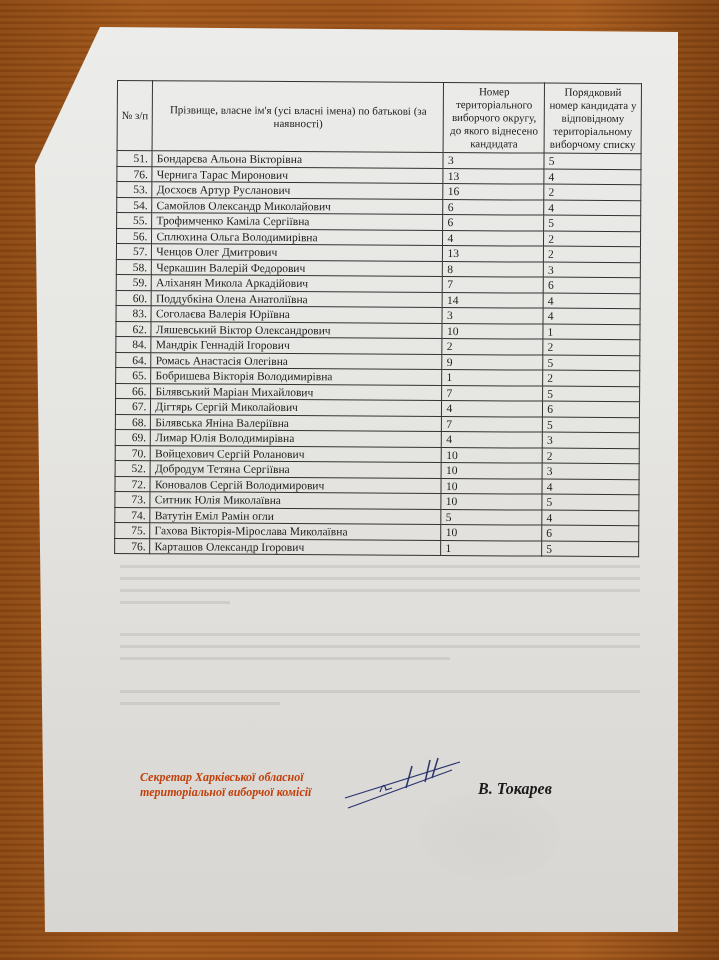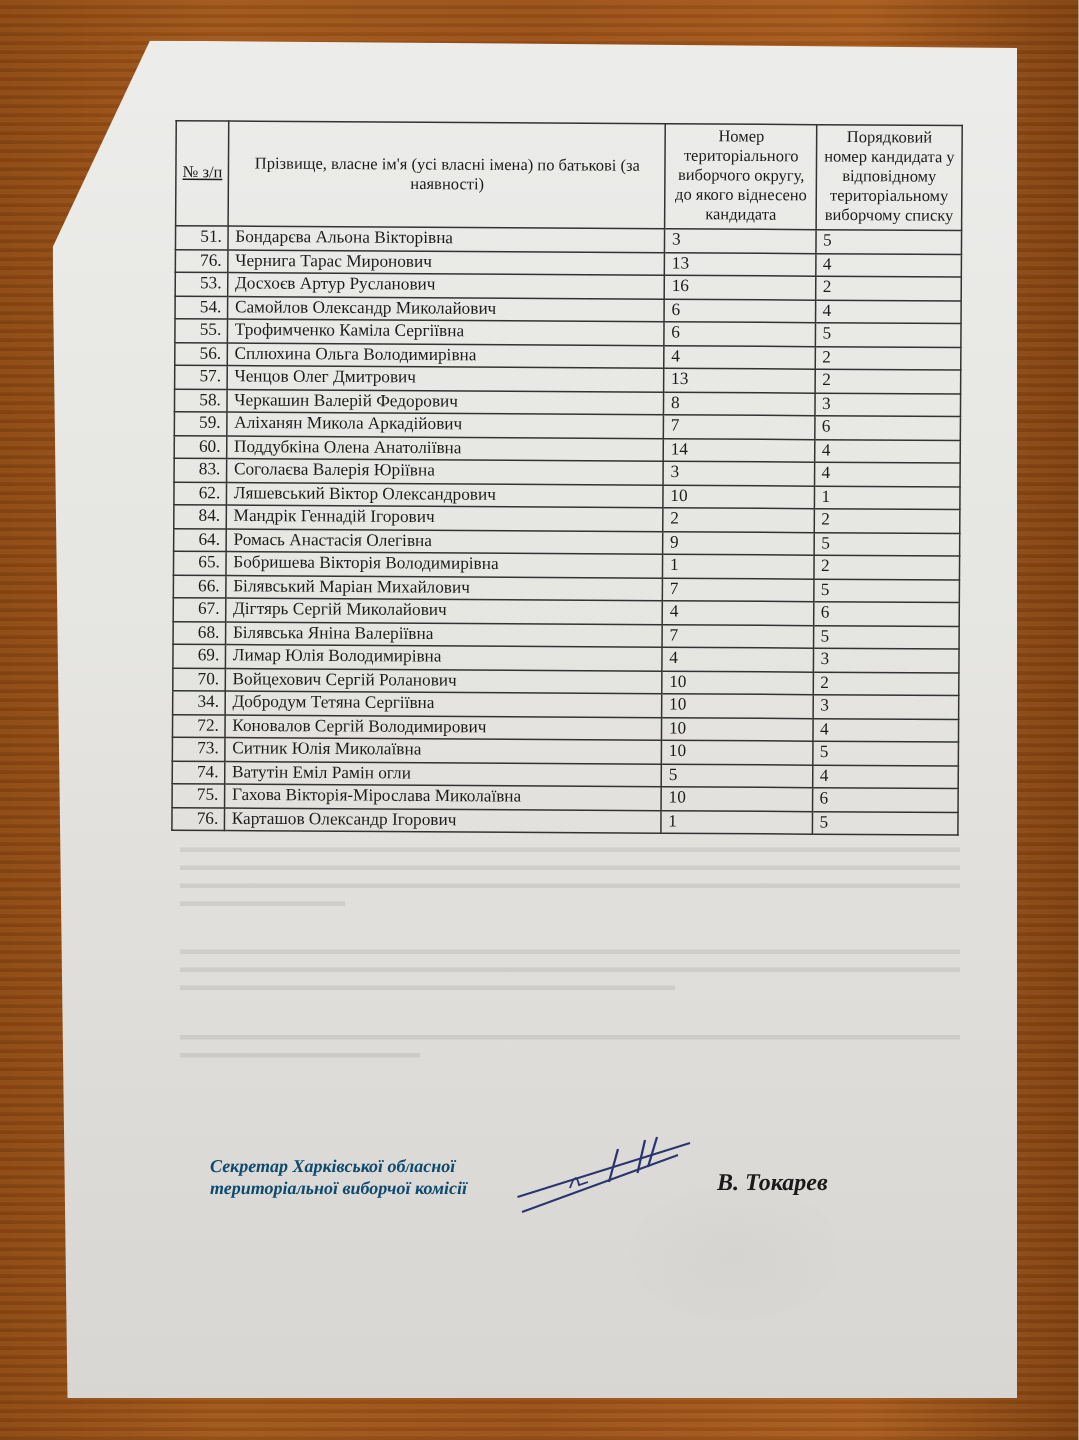--- a/index.html
+++ b/index.html
@@ -21,33 +21,33 @@
   .doc-table {
     position: absolute; left: 117px; top: 80px;
     border-collapse: collapse; width: 525px;
     transform: rotate(0.35deg); transform-origin: left top;
     color: #1c1c1c; font-size: 11.5px;
   }
   .doc-table th, .doc-table td {
     border: 1.2px solid #333; padding: 0 4px; line-height: 14px; vertical-align: top;
   }
   .doc-table th { font-weight: normal; text-align: center; font-size: 11px; line-height: 13px; vertical-align: middle; }
-  .doc-table th.c1 { width: 24px; padding: 0 2px; text-decoration: underline; }
+  .doc-table th.c1 { width: 24px; padding: 0 2px; }
   .doc-table th.c2 { width: 286px; }
   .doc-table th.c3 { width: 92px; }
   .doc-table th.c4 { width: 88px; }
   .doc-table tr.head { height: 70px; }
   .doc-table td { height: 14.5px; font-size: 11.5px; }
   .doc-table td.num { padding-left: 16px; }
   .bleed {
     position: absolute; left: 120px; width: 520px; height: 3px; background: rgba(130,130,130,0.18);
   }
   .sig-block {
     position: absolute; left: 140px; top: 770px; font-style: italic; font-weight: bold;
-    font-size: 12px; line-height: 15px; color: #0c4a6e;
+    font-size: 12px; line-height: 15px; color: #c2410c;
   }
   .sig-name {
     position: absolute; left: 478px; top: 780px; font-style: italic; font-weight: bold; font-size: 16px; color: #1a1a1a;
   }
   .signature { position: absolute; left: 340px; top: 750px; }
   .stamp {
     position: absolute; left: 420px; top: 790px; width: 140px; height: 90px; border-radius: 50%;
     background: radial-gradient(ellipse, rgba(180,180,180,0.12), rgba(180,180,180,0));
   }
 </style>
@@ -182,21 +182,21 @@
         <td>4</td>
         <td>3</td>
       </tr>
       <tr>
         <td class="num">70.</td>
         <td>Войцехович Сергій Роланович</td>
         <td>10</td>
         <td>2</td>
       </tr>
       <tr>
-        <td class="num">34.</td>
+        <td class="num">52.</td>
         <td>Добродум Тетяна Сергіївна</td>
         <td>10</td>
         <td>3</td>
       </tr>
       <tr>
         <td class="num">72.</td>
         <td>Коновалов Сергій Володимирович</td>
         <td>10</td>
         <td>4</td>
       </tr>

